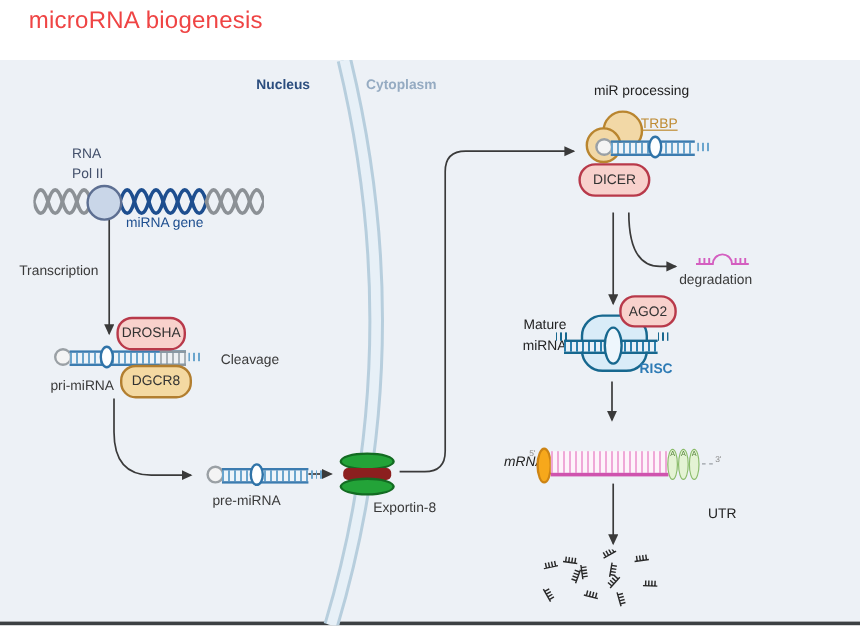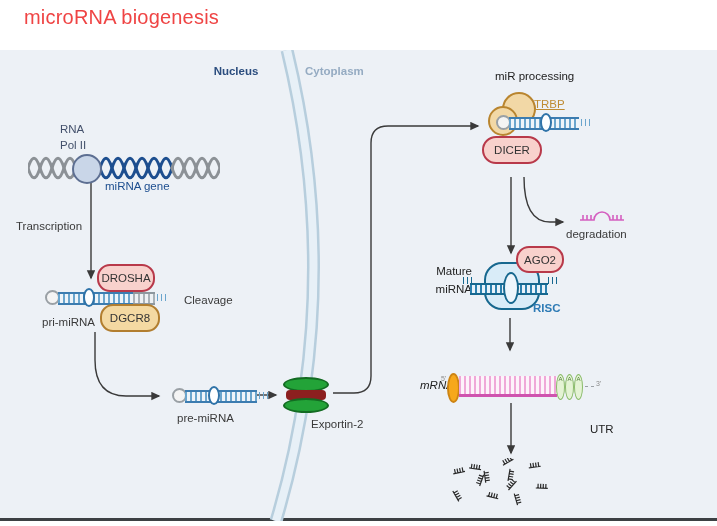--- a/index.html
+++ b/index.html
@@ -111,21 +111,21 @@
     <div class="comb" style="left:87px;top:6px;width:10px;"></div>
     <div class="bulge" style="left:36px;top:0;"></div>
   </div>
   <div class="lbl" style="left:177px;top:411px;text-align:center;">pre-miRNA</div>
 
   <div class="abs" style="left:283px;top:377px;width:48px;height:38px;">
     <div class="abs" style="left:0;top:0;width:46px;height:15px;border-radius:50%;background:#23a338;border:2px solid #136b22;box-sizing:border-box;"></div>
     <div class="abs" style="left:3px;top:13px;width:40px;height:10px;border-radius:4px;background:#8c1f1f;"></div>
     <div class="abs" style="left:0;top:21px;width:46px;height:15px;border-radius:50%;background:#23a338;border:2px solid #136b22;box-sizing:border-box;"></div>
   </div>
-  <div class="lbl" style="left:311px;top:417px;">Exportin-2</div>
+  <div class="lbl" style="left:311px;top:417px;">Exportin-8</div>
 
   <div class="lbl" style="left:495px;top:69px;color:#222;">miR processing</div>
   <div class="circ" style="left:502px;top:92px;width:34px;height:34px;background:#f2d8a6;border:2px solid #b9852f;"></div>
   <div class="circ" style="left:488px;top:106px;width:30px;height:30px;background:#f2d8a6;border:2px solid #b9852f;"></div>
   <div class="abs" style="left:496px;top:113px;width:100px;height:24px;">
     <div class="loop" style="left:0;top:2px;"></div>
     <div class="stem" style="left:13px;top:4px;width:70px;"></div>
     <div class="comb" style="left:85px;top:6px;width:10px;"></div>
     <div class="bulge" style="left:44px;top:0;"></div>
   </div>

